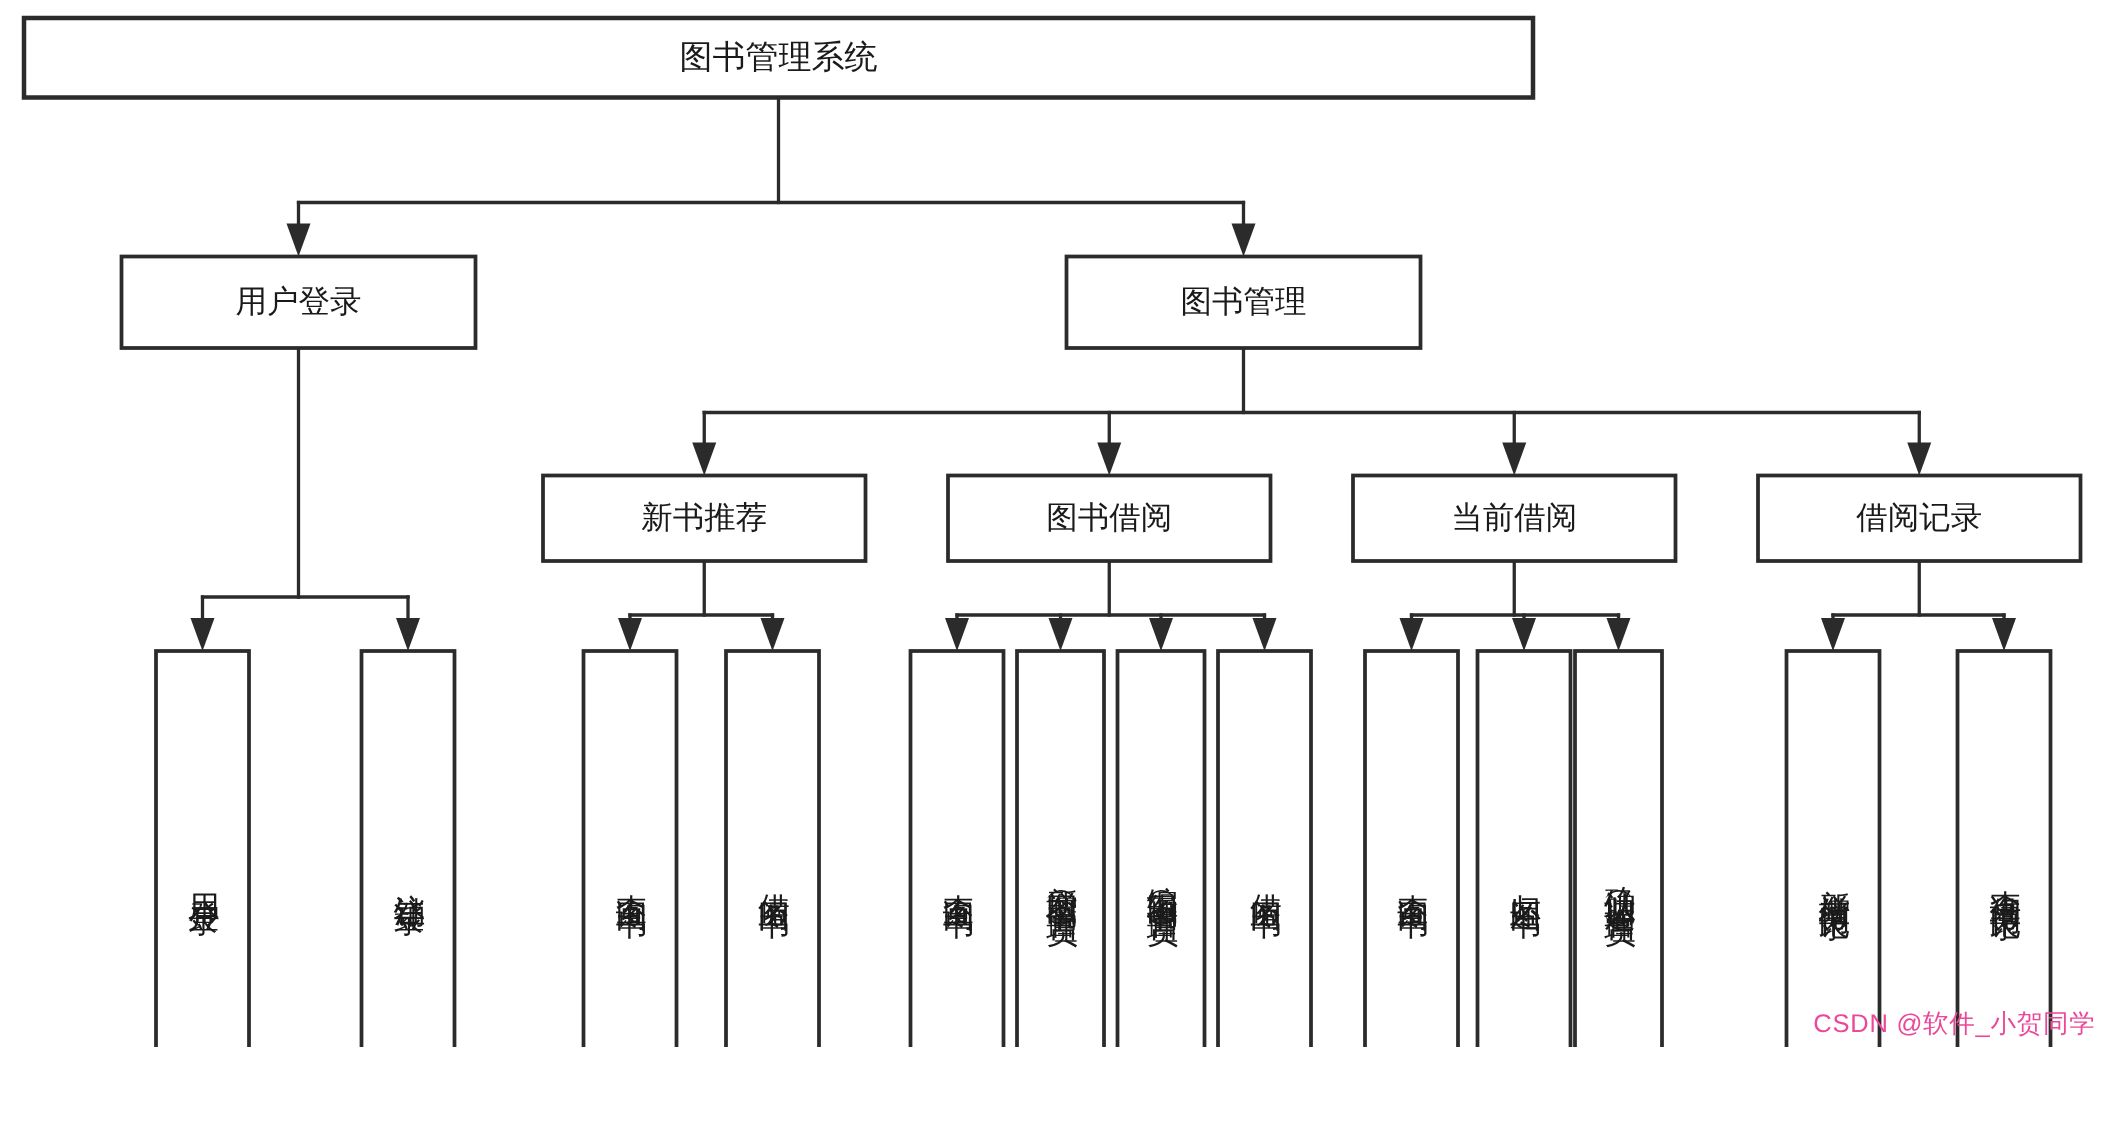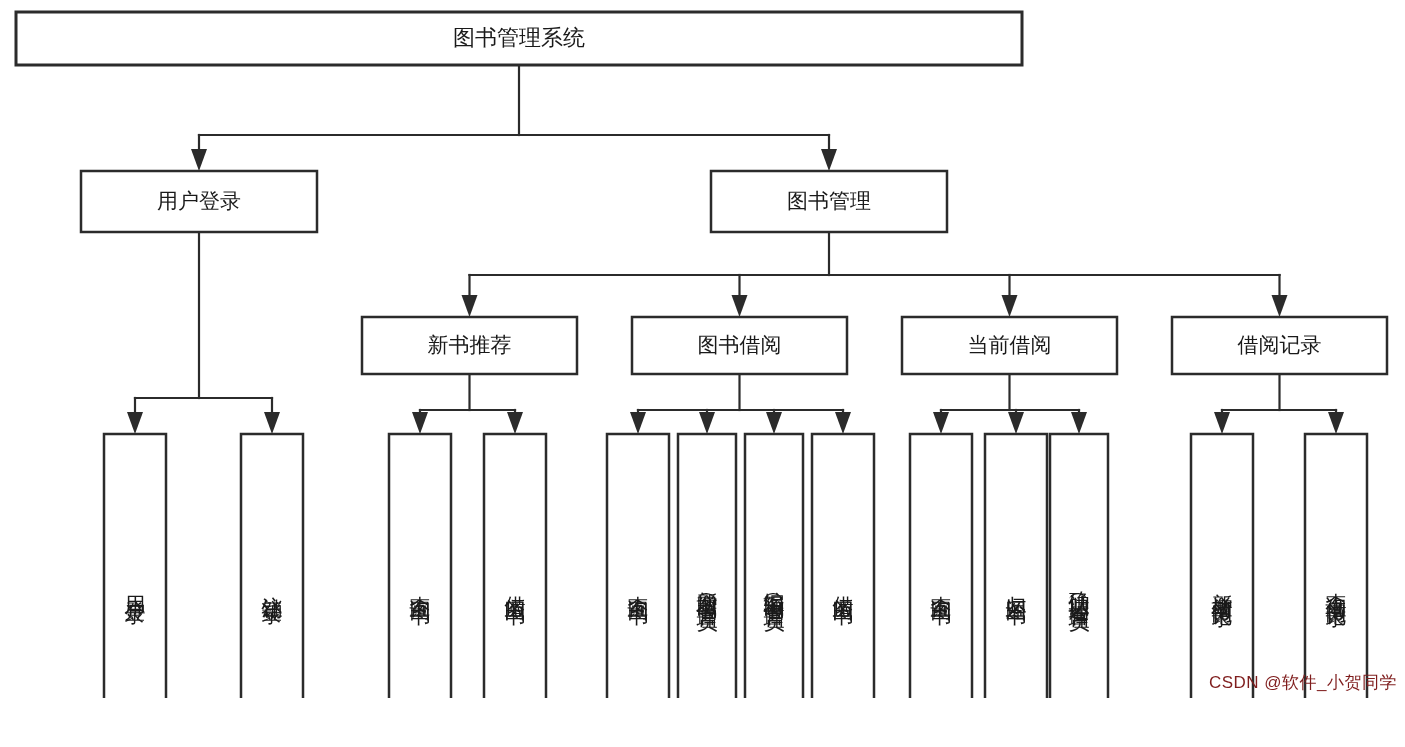--- a/index.html
+++ b/index.html
@@ -69,21 +69,21 @@
     letter-spacing: 3px;
     color: #1a1a1a;
     white-space: nowrap;
   }
   .watermark {
     position: absolute;
     right: 8px;
     bottom: 4px;
     font-family: "Liberation Sans", "DejaVu Sans", sans-serif;
     font-size: 17px;
-    color: #7f1d1d;
+    color: #ec4899;
     letter-spacing: 0.5px;
     user-select: none;
   }
 </style>
 </head>
 <body>
 
 <div id="canvas">
 
   <svg class="diagram" viewBox="0 0 1405 747">

